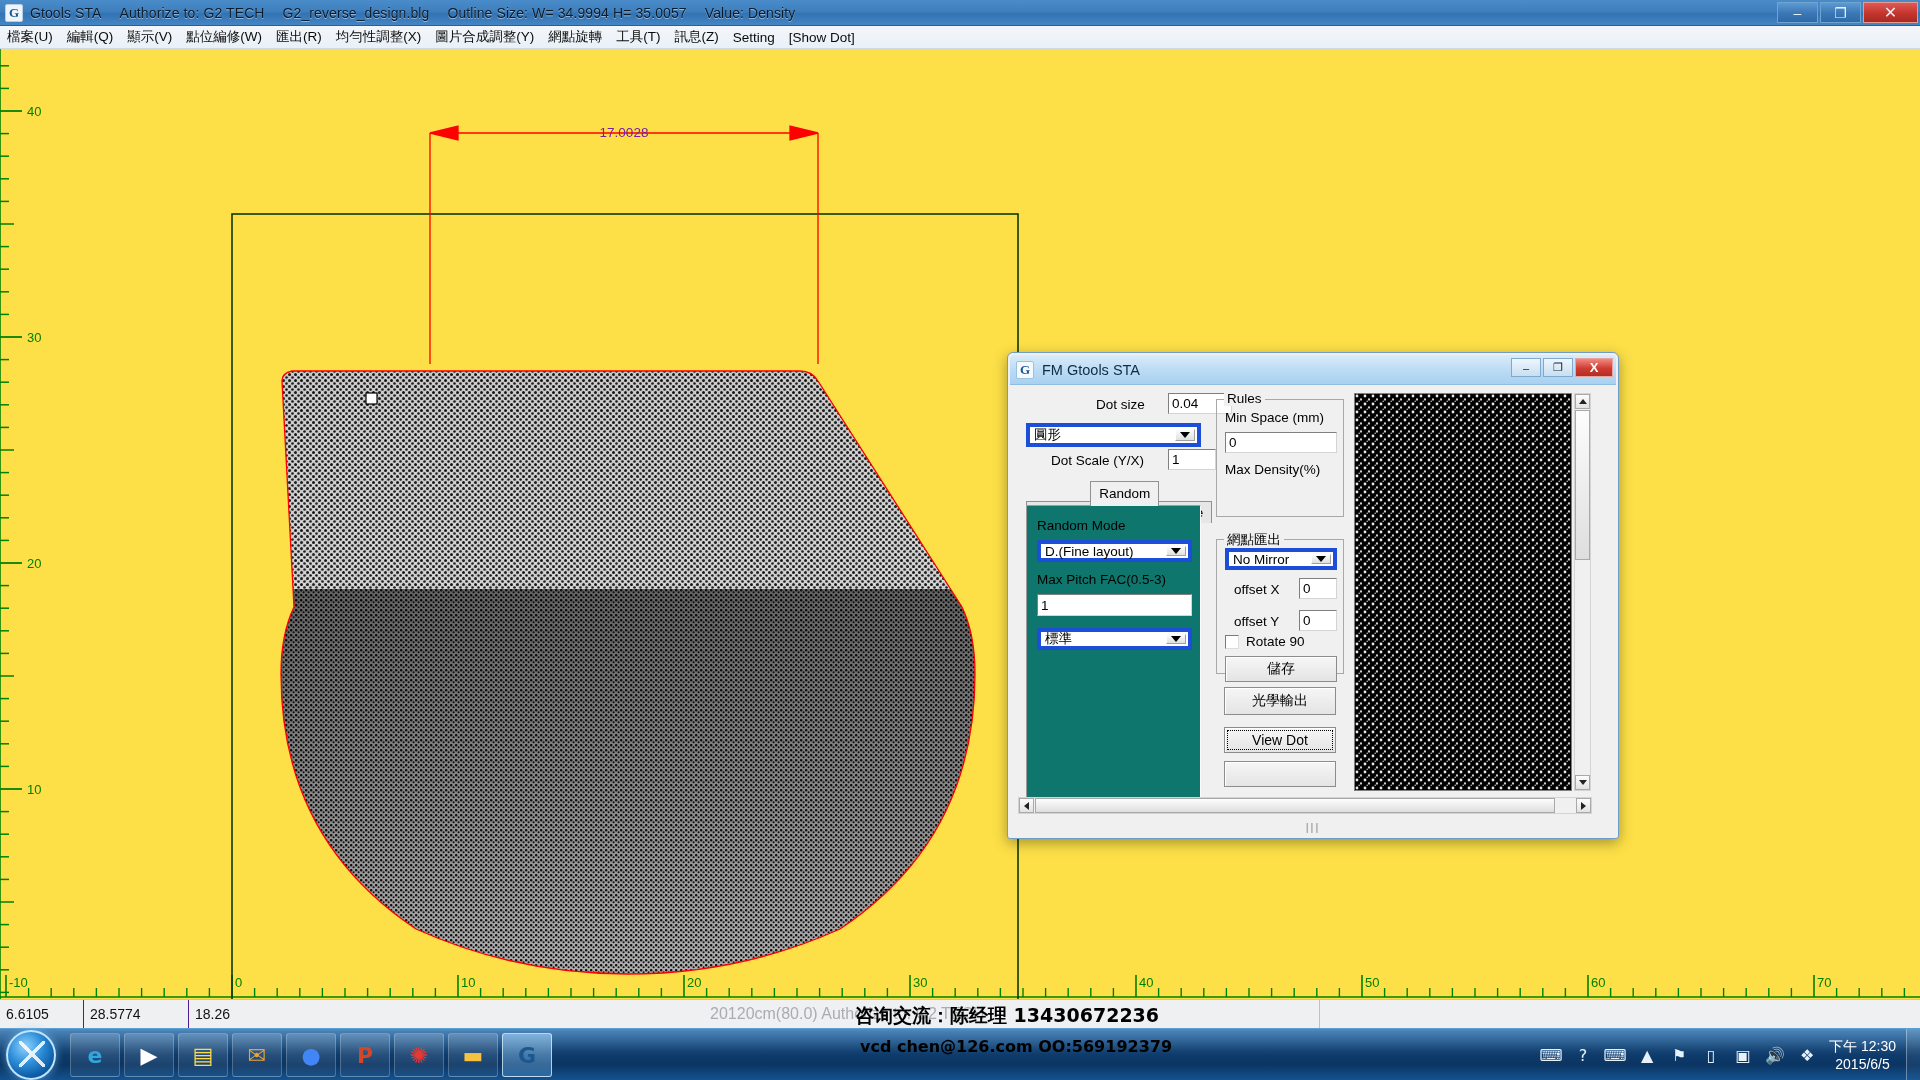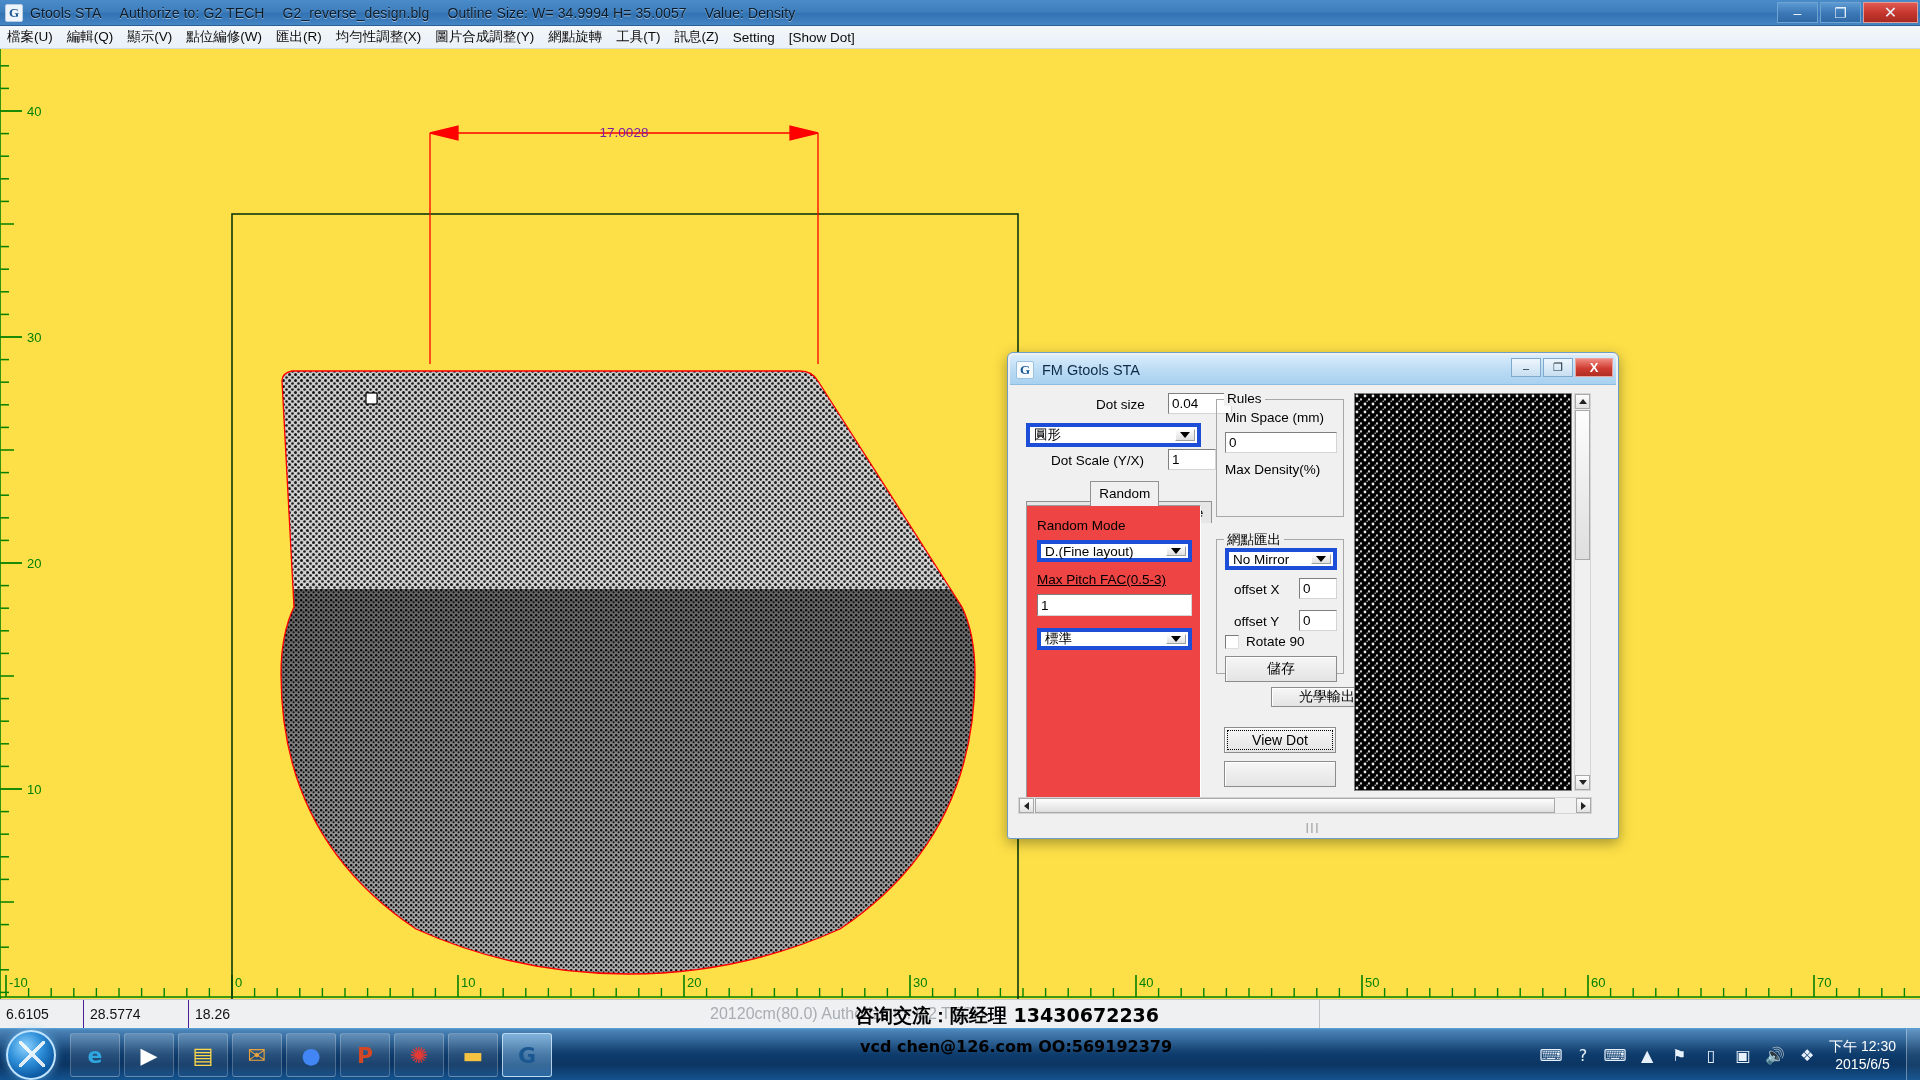--- a/index.html
+++ b/index.html
@@ -120,21 +120,21 @@
   }
   .dlg-btn.close {
     width: 38px;
     background: linear-gradient(to bottom,#f08a82,#cf3c31 55%,#b02e24);
     border-color: #e8a49d; color: #fff; font-size: 13px; font-weight: bold;
   }
 
   .dlg-body { position: absolute; left: 10px; top: 36px; right: 10px; bottom: 24px; }
 
   .panel {
-    position: absolute; background: #ef4444;
+    position: absolute; background: #0f766e;
     border: 1px solid #9c9c9c; border-right-color:#fff; border-bottom-color:#fff;
   }
 
   
   .lbl { position: absolute; font-size: 13.5px; color: #000; white-space: nowrap; }
   .txtbox {
     position: absolute; background: #fff;
     border: 1px solid #7f7f7f; border-right-color:#d4d4d4; border-bottom-color:#d4d4d4;
     font-size: 13.5px; color: #000; padding: 1px 3px;
     display: flex; align-items: center;
@@ -548,21 +548,21 @@
 
       <div class="panel" style="left:8px; top:116px; width:175px; height:308px;">
         <div class="lbl" style="left:10px; top:12px;">Random Mode</div>
         <div class="combo" style="left:10px; top:34px; width:155px; height:22px;">
           <span>D.(Fine layout)</span>
           <span class="arrow">
               <i></i>
             </span>
         </div>
 
-        <div class="lbl" style="left:10px; top:66px;text-decoration:underline;">Max Pitch FAC(0.5-3)</div>
+        <div class="lbl" style="left:10px; top:66px;">Max Pitch FAC(0.5-3)</div>
         <div class="txtbox" style="left:10px; top:88px; width:155px; height:22px;">1</div>
 
         <div class="combo" style="left:10px; top:122px; width:155px; height:22px;">
           <span>標準</span>
           <span class="arrow">
               <i></i>
             </span>
         </div>
       </div>
 
@@ -585,21 +585,21 @@
         <div class="txtbox" style="left:82px; top:38px; width:38px; height:21px;">0</div>
         <div class="lbl" style="left:17px; top:74px;">offset Y</div>
         <div class="txtbox" style="left:82px; top:70px; width:38px; height:21px;">0</div>
         <div class="checkbox" style="left:8px; top:94px;">
           <span class="box"></span>
           <span>Rotate 90</span>
         </div>
         <div class="btn" style="left:8px; top:116px; width:112px; height:26px;">儲存</div>
       </div>
 
-      <div class="btn" style="left:206px; top:298px; width:112px; height:20px;margin-left:47px;">光學輸出</div>
+      <div class="btn" style="left:206px; top:298px; width:112px; height:28px;">光學輸出</div>
       <div class="btn focus" style="left:206px; top:338px; width:112px; height:26px;">View Dot</div>
       <div class="btn" style="left:206px; top:372px; width:112px; height:26px;"></div>
 
       <div class="preview" style="left:336px; top:4px; width:218px; height:398px;">
         <svg width="216" height="396">
           <defs>
             <pattern id="pv" width="8" height="8" patternUnits="userSpaceOnUse">
               <rect width="8" height="8" fill="#000"></rect>
               <circle cx="2" cy="2" r="1.4" fill="#e8e8e8"></circle>
               <circle cx="6" cy="5.5" r="1.15" fill="#cfcfcf"></circle>

